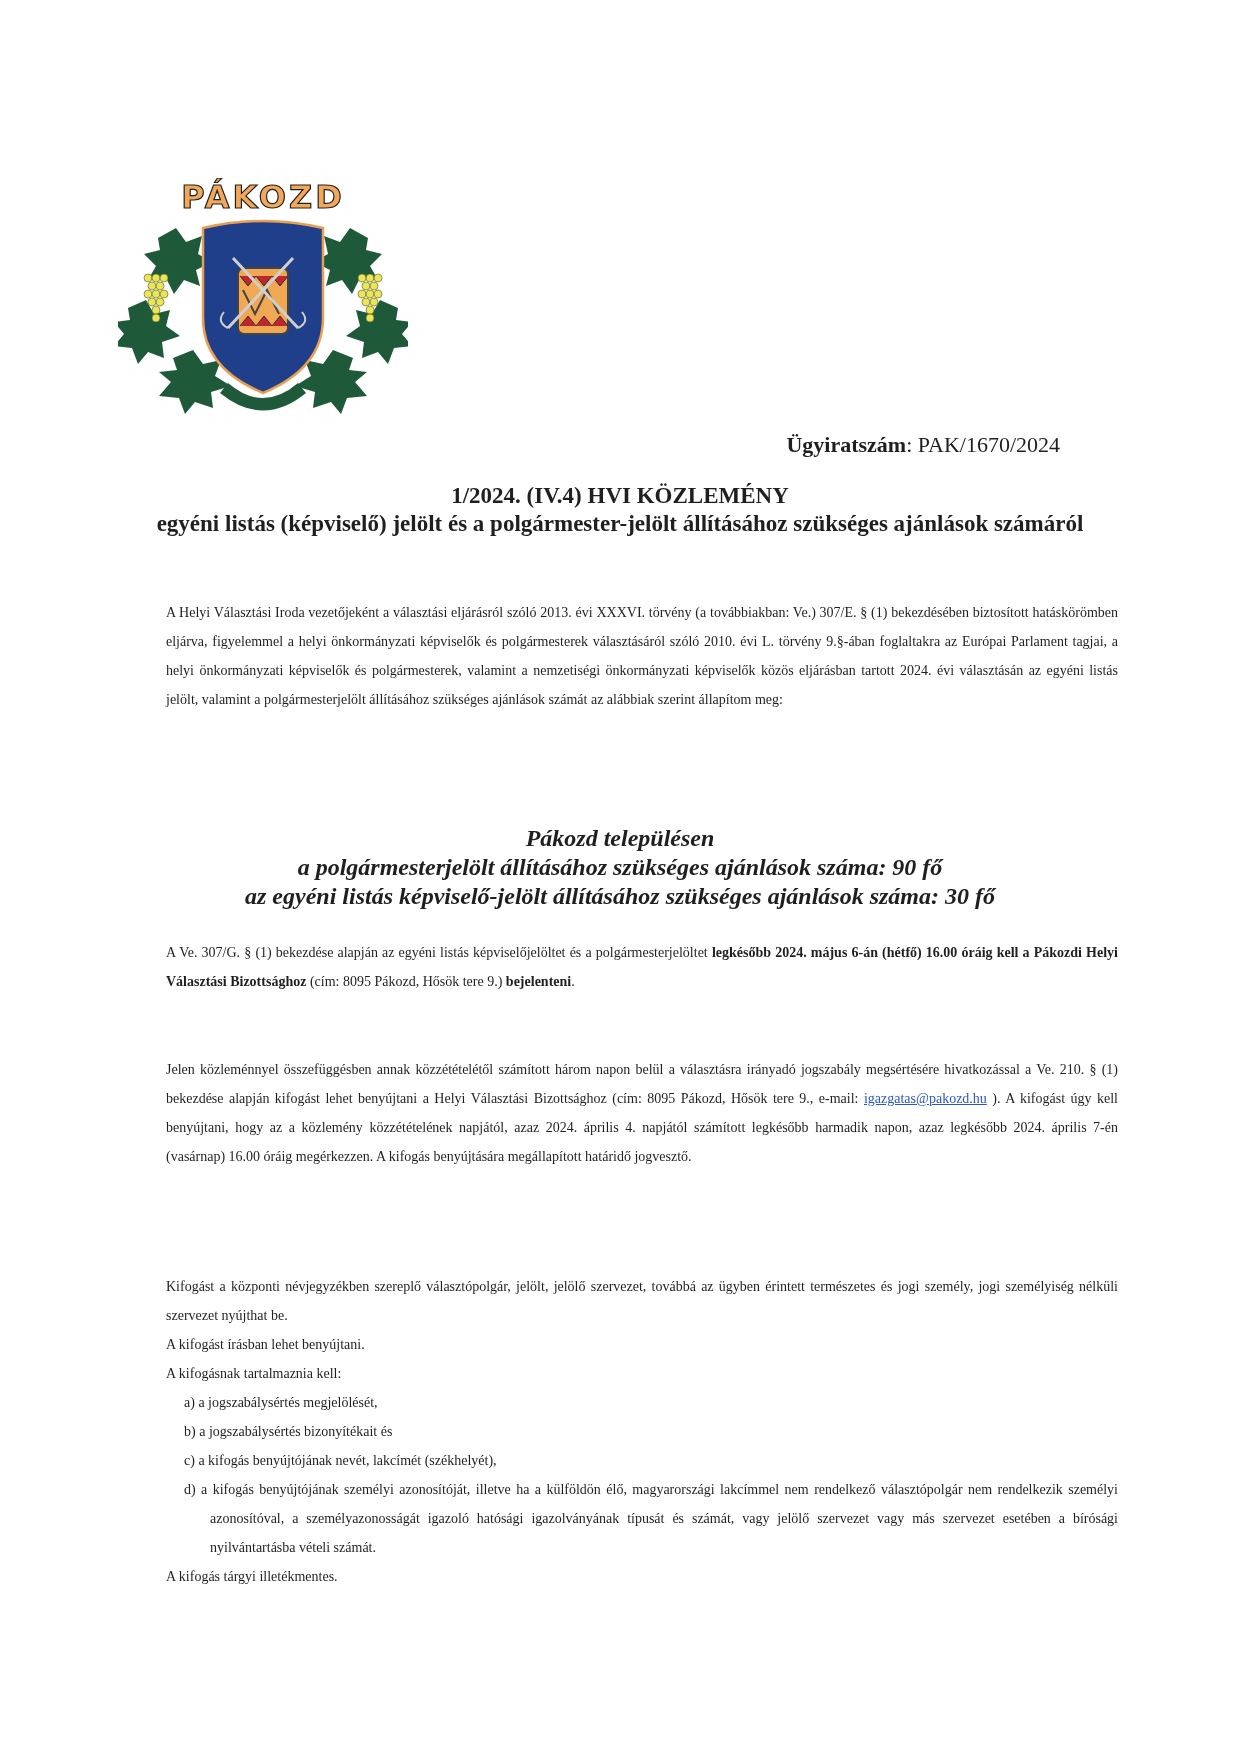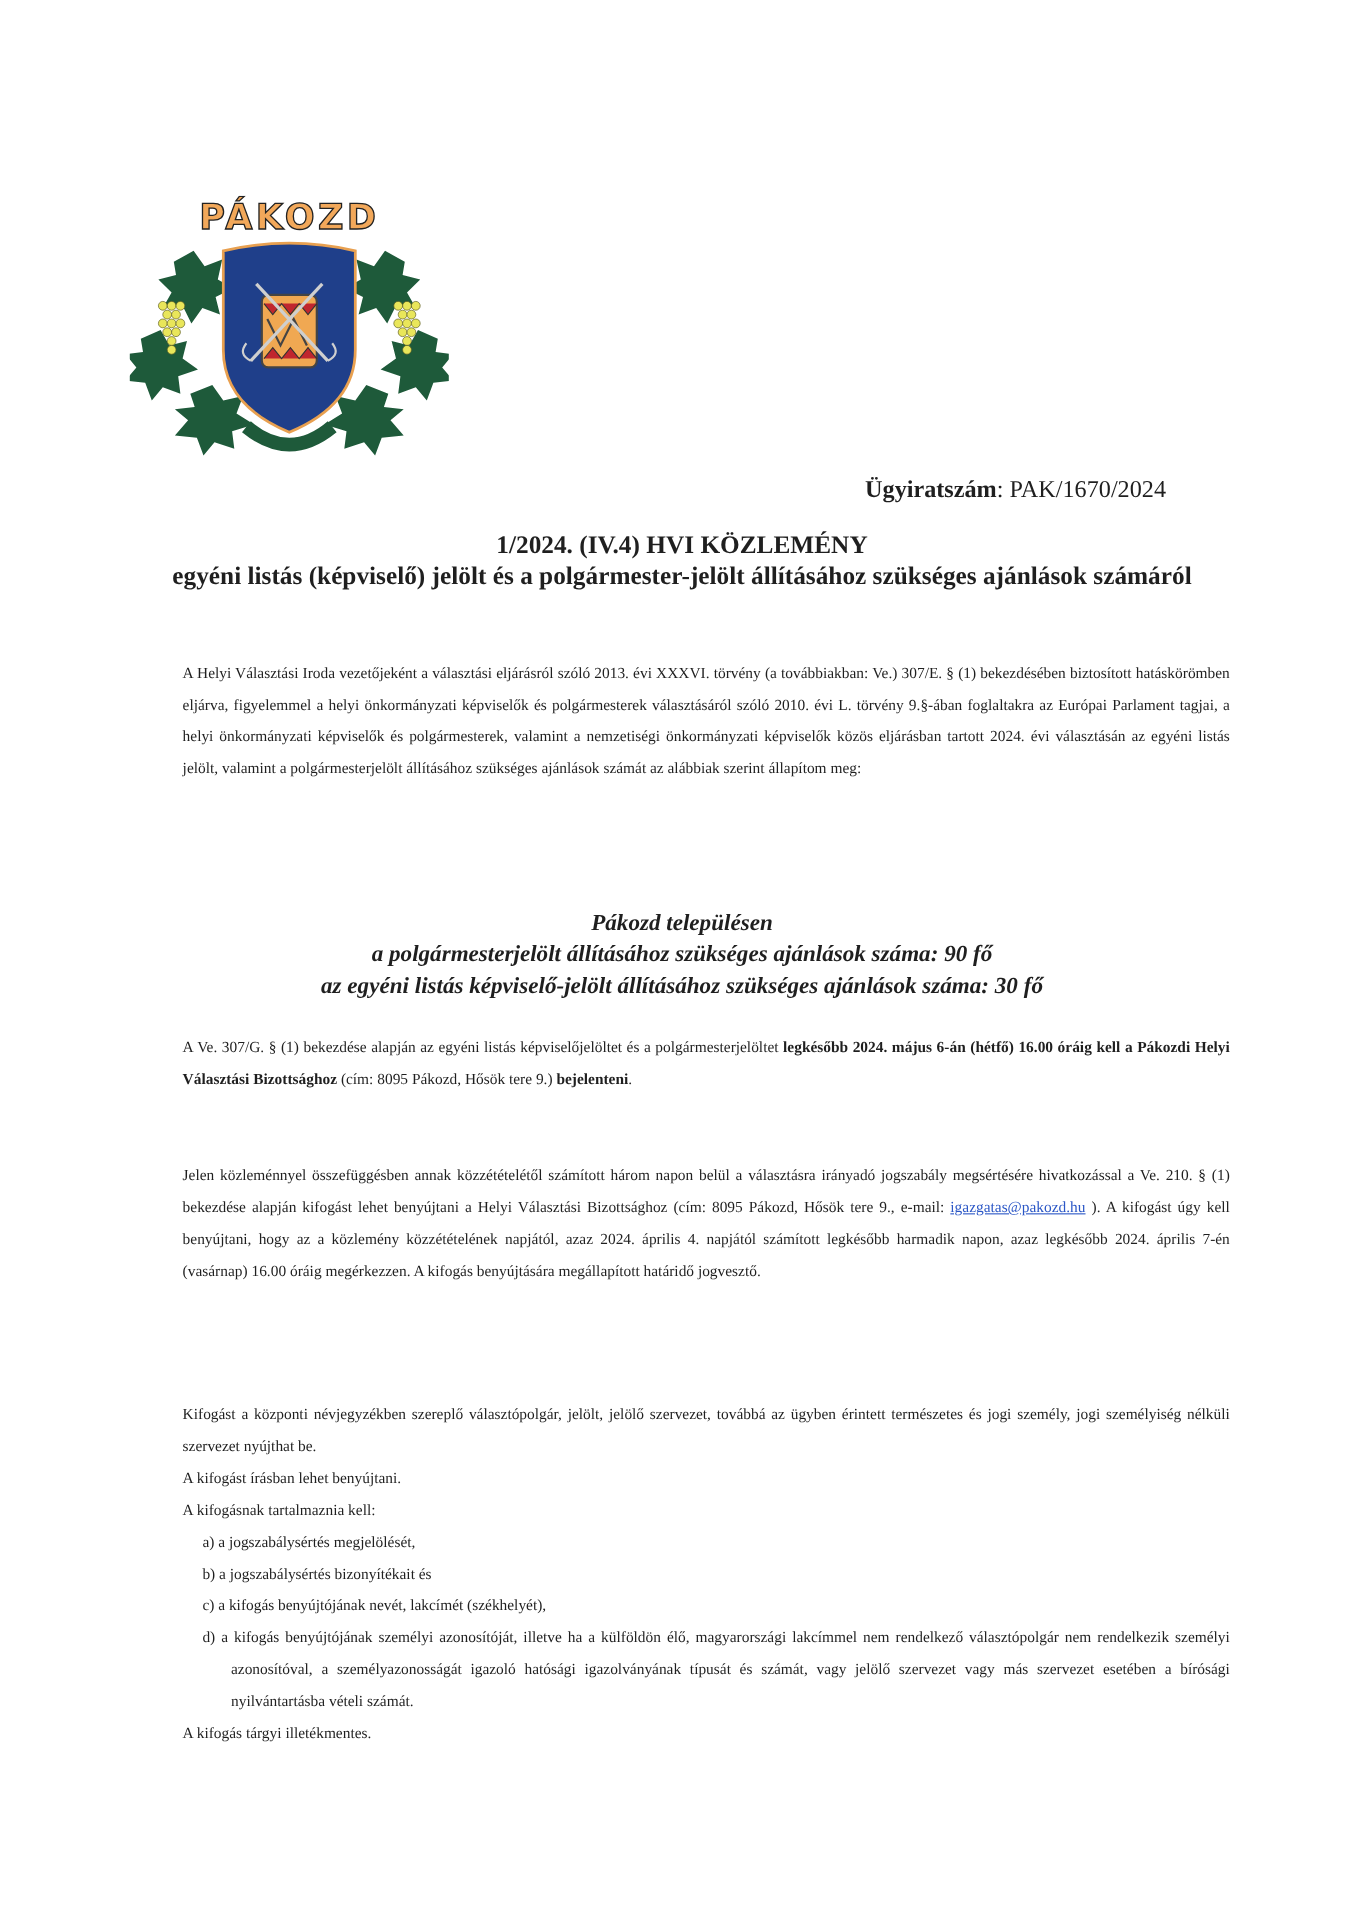--- a/index.html
+++ b/index.html
@@ -11,21 +11,21 @@
   .letterhead .bold { font-weight: bold; }
   .letterhead a, .link { color: #2a56c6; text-decoration: underline; }
   .refno { position: absolute; right: 180px; top: 432px; font-size: 22px; }
   .refno b { font-weight: bold; }
   .title { position: absolute; left: 140px; width: 960px; top: 482px; text-align: center; font-size: 23px; line-height: 28px; }
   .title .t1 { font-weight: bold; }
   .title .t2 { font-weight: bold; }
   .body { position: absolute; left: 146px; width: 952px; font-size: 14px; line-height: 29px; text-align: justify; margin-left: 20px; }
   .p1 { top: 598px; }
   .center-block { position: absolute; left: 140px; width: 960px; top: 824px; text-align: center;
-                  font-size: 21px; line-height: 29px; font-weight: bold; font-style: italic; }
+                  font-size: 24px; line-height: 29px; font-weight: bold; font-style: italic; }
   .p2 { top: 938px; }
   .p3 { top: 1055px; }
   .p4 { top: 1272px; text-align: left; }
   .p4 .just { text-align: justify; }
   .list { margin: 0; padding: 0; list-style: none; }
   .list li { padding-left: 44px; text-indent: -26px; text-align: justify; }
   .b { font-weight: bold; }
 </style>
 </head>
 <body>

